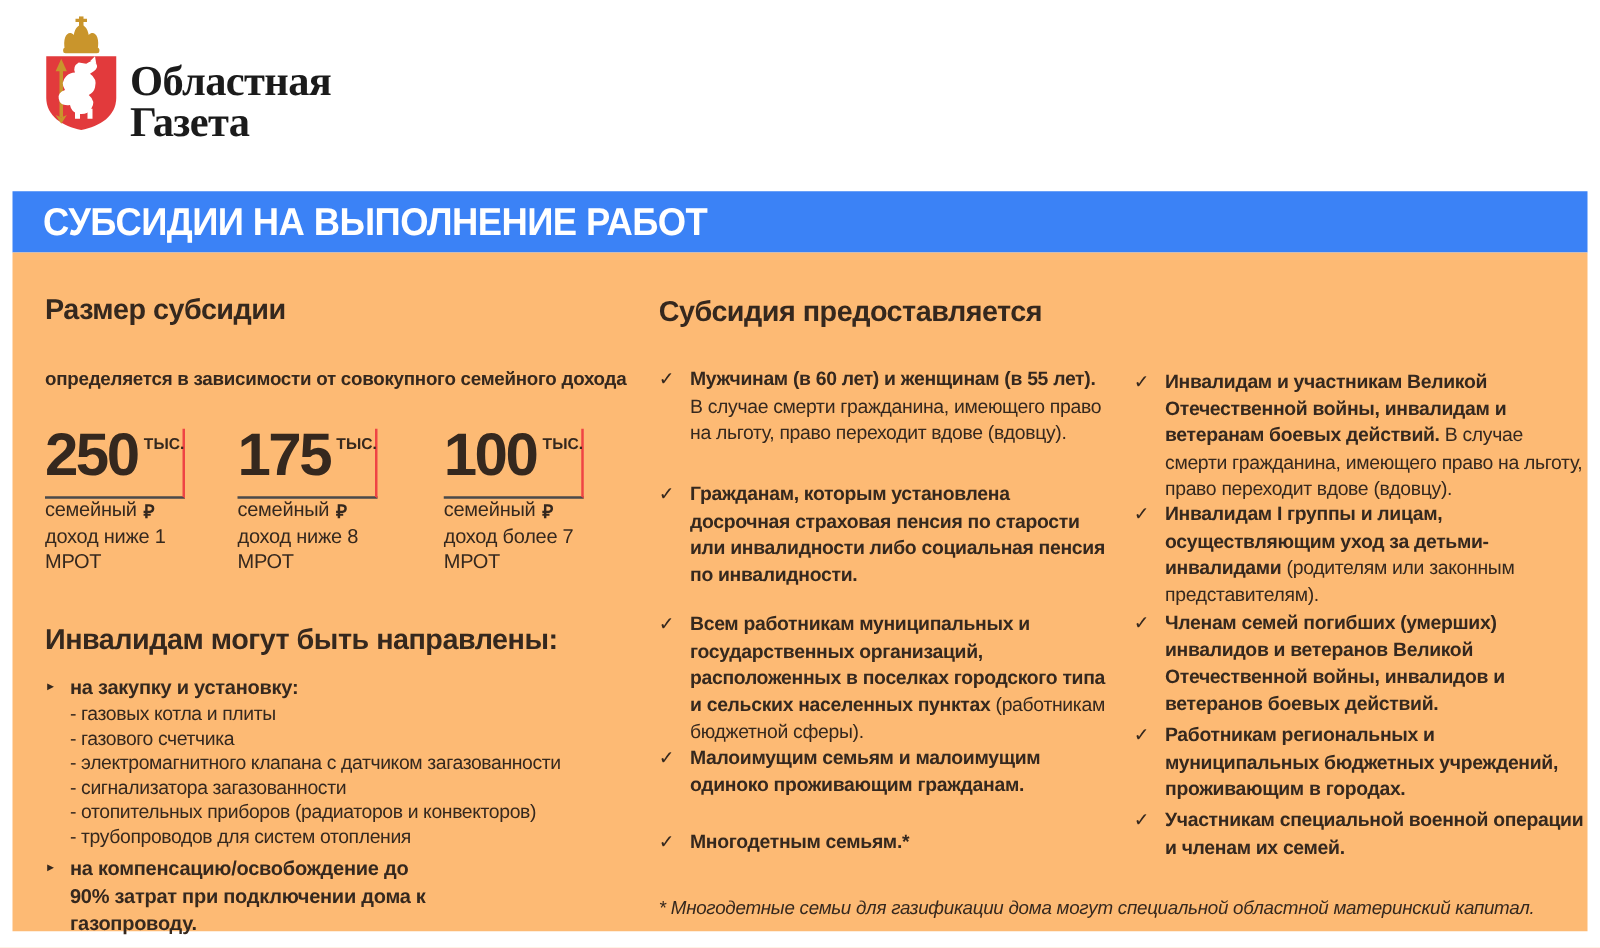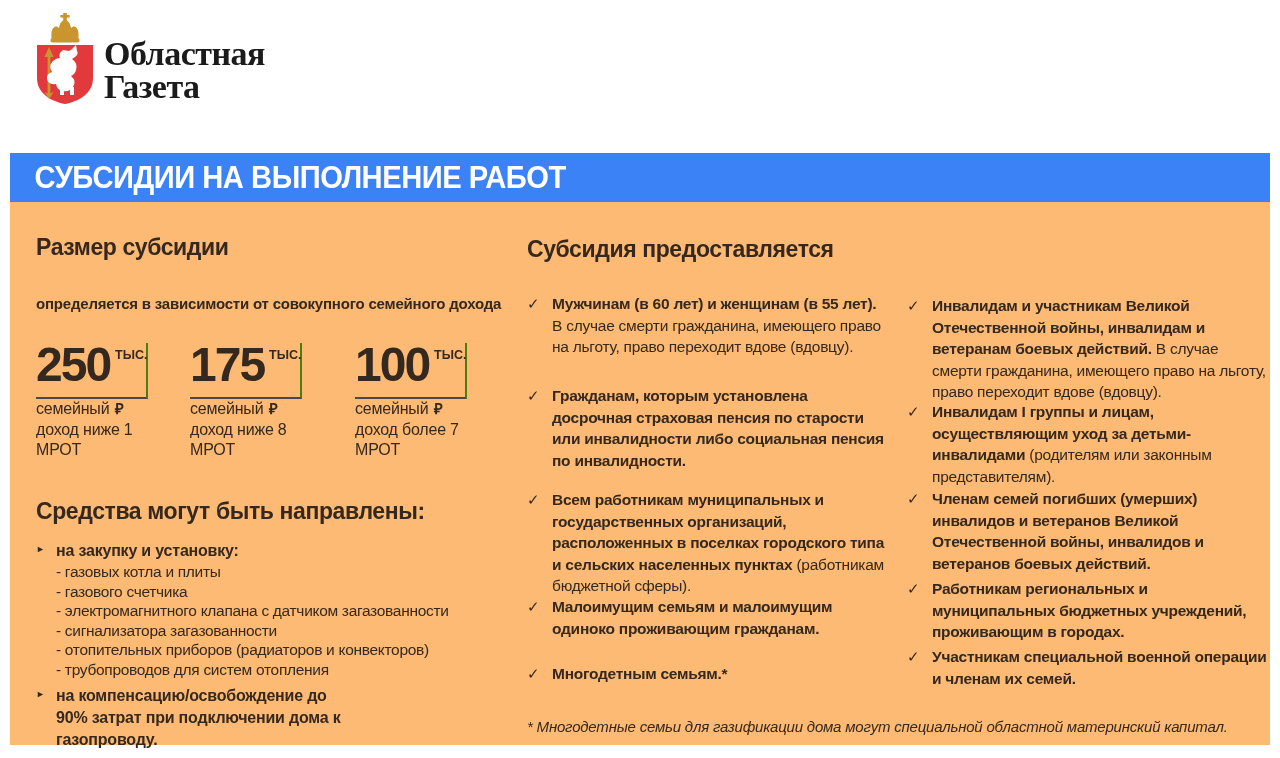--- a/index.html
+++ b/index.html
@@ -3,37 +3,37 @@
 <meta charset="utf-8">
 <style>
   * { margin: 0; padding: 0; box-sizing: border-box; }
   html, body { width: 1280px; height: 758px; background: #ffffff; overflow: hidden; }
   body { font-family: "Liberation Sans", sans-serif; color: #35281e; }
   .canvas { position: relative; width: 1280px; height: 758px; background: #ffffff; }
 
   
   .logo { position: absolute; left: 36px; top: 13px; display: flex; align-items: flex-start; }
   .emblem { width: 58px; height: 92px; display: block; }
-  .logo-text { margin-left: 10px; margin-top: 24px; font-family: "Liberation Serif", serif;
+  .logo-text { margin-left: 10px; margin-top: 36px; font-family: "Liberation Serif", serif;
                font-weight: 700; font-size: 34px; line-height: 33px; color: #1b1b1b; letter-spacing: -0.5px; }
 
   
   .title-bar { position: absolute; left: 10px; top: 153px; width: 1260px; height: 49px; background: #3b82f6; }
   .title { font-size: 31px; font-weight: 700; color: #ffffff; line-height: 49px; padding-left: 26px;
            letter-spacing: -0.5px; transform: scaleX(0.94); transform-origin: 0 50%; white-space: nowrap; }
 
   
   .panel { position: absolute; left: 10px; top: 202px; width: 1260px; height: 543px; background: #fdba74; }
 
   .h2 { position: absolute; font-size: 23px; font-weight: 700; color: #35281e; letter-spacing: -0.4px; white-space: nowrap; }
   .subheading { position: absolute; left: 26px; top: 78px; font-size: 15px; font-weight: 700; letter-spacing: -0.2px; margin-top: 15px; }
 
   
   .amount-block { position: absolute; top: 141px; width: 112px; }
-  .amount-frame { border-right: 2px solid #4d7c0f; border-bottom: 2px solid #4a4a4a;
+  .amount-frame { border-right: 2px solid #ef4444; border-bottom: 2px solid #4a4a4a;
                   height: 56px; display: flex; align-items: flex-start; }
   .amount-value { font-size: 48px; font-weight: 700; line-height: 44px; letter-spacing: -2px; }
   .amount-units { display: flex; flex-direction: column; margin-left: 5px; margin-top: 5px; font-weight: 700; gap: 36px; }
   .unit-top { font-size: 12.5px; }
   .unit-cur { font-size: 15px; }
   .amount-caption { font-size: 16px; line-height: 20.5px; letter-spacing: -0.2px; width: 118px; }
 
   
   .funds-item { position: absolute; left: 26px; padding-left: 20px; width: 470px; }
   .tri { position: absolute; left: 0; top: 4px; font-size: 9px; color: #35281e; }
@@ -117,21 +117,21 @@
       <div class="amount-frame">
         <span class="amount-value">100</span>
         <span class="amount-units">
           <span class="unit-top">ТЫС.</span>
           <span class="unit-cur">₽</span>
         </span>
       </div>
       <div class="amount-caption">семейный доход более 7 МРОТ</div>
     </div>
 
-    <h2 class="h2" style="left:26px; top:296px;">Средства могут быть направлены:</h2>
+    <h2 class="h2" style="left:26px; top:296px;">Инвалидам могут быть направлены:</h2>
 
     <div class="funds-item" style="top:338px;">
       <span class="tri">►</span>
       <div class="funds-lead">на закупку и установку:</div>
       <div class="funds-sub">- газовых котла и плиты</div>
       <div class="funds-sub">- газового счетчика</div>
       <div class="funds-sub">- электромагнитного клапана с датчиком загазованности</div>
       <div class="funds-sub">- сигнализатора загазованности</div>
       <div class="funds-sub">- отопительных приборов (радиаторов и конвекторов)</div>
       <div class="funds-sub">- трубопроводов для систем отопления</div>

